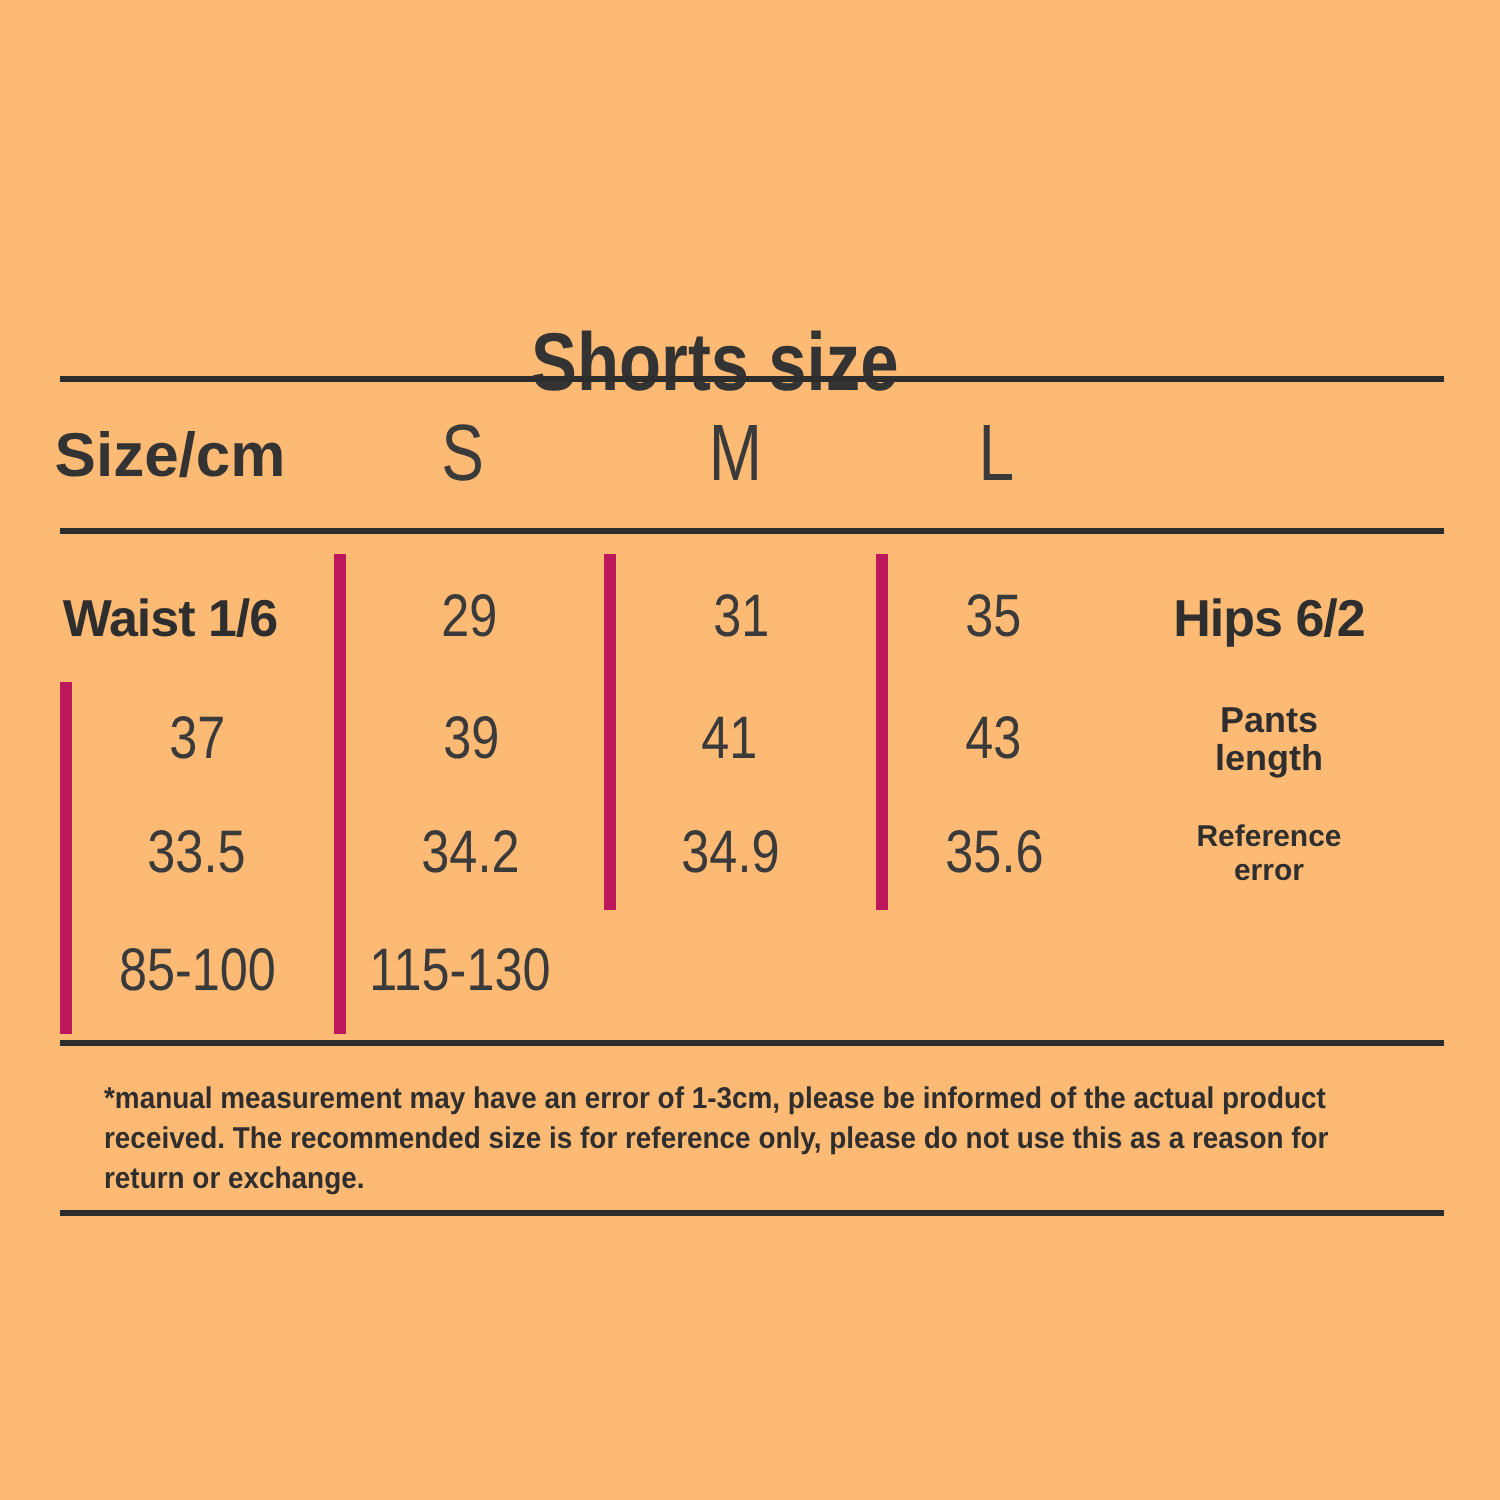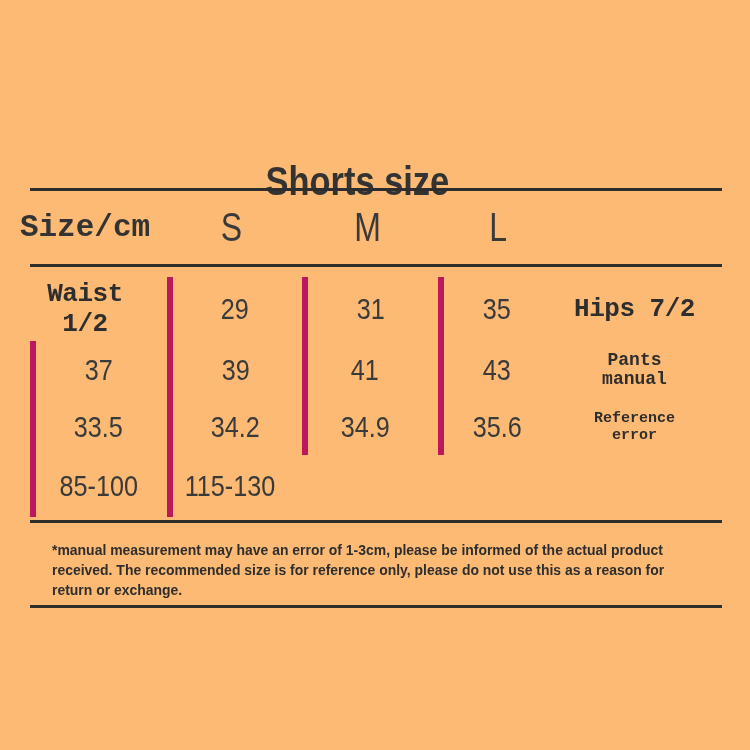--- a/index.html
+++ b/index.html
@@ -18,21 +18,21 @@
   .rule-1{top:188px;}
   .rule-2{top:264px;}
   .rule-3{top:520px;}
   .rule-4{top:605px;}
   
   .grid{
     position:absolute;left:30px;width:692px;display:grid;
     grid-template-columns:137px 135px 136px 136px 148px;
   }
   .cell{display:flex;align-items:center;justify-content:center;}
-  .c0{padding-right:27px;font-family:Liberation Mono, monospace;}
+  .c0{padding-right:27px;}
   .c1{padding-right:6px;}
   .c2{padding-right:4px;}
   .c3{padding-right:16px;}
   .c4{padding-right:24px;}
   
   .header-row{top:191px;height:73px;}
   .header-label{font-size:31px;font-weight:bold;color:#333333;white-space:nowrap;}
   .size-letter{display:inline-block;font-size:40px;font-weight:normal;color:#3a3a3a;
     transform:scaleX(0.80);transform-origin:50% 50%;}
   
@@ -73,51 +73,51 @@
     <div class="cell c3">
         <span class="size-letter">L</span>
       </div>
   </div>
 
   <div class="rule rule-2"></div>
 
   <div class="grid body-grid">
 
     <div class="cell c0">
-        <span class="lbl lbl-lg">Waist 1/2</span>
+        <span class="lbl lbl-lg">Waist 1/6</span>
       </div>
     <div class="cell vcell c1">
         <span class="num">29</span>
       </div>
     <div class="cell vcell c2">
         <span class="num">31</span>
       </div>
     <div class="cell vcell c4">
         <span class="num">35</span>
       </div>
 
     <div class="cell c0">
-        <span class="lbl lbl-lg">Hips 7/2</span>
+        <span class="lbl lbl-lg">Hips 6/2</span>
       </div>
     <div class="cell vcell c1">
         <span class="num">37</span>
       </div>
     <div class="cell vcell c2">
         <span class="num">39</span>
       </div>
     <div class="cell vcell c3">
         <span class="num">41</span>
       </div>
     <div class="cell vcell c4">
         <span class="num">43</span>
       </div>
 
     <div class="cell c0">
         <span class="lbl lbl-md">Pants
-manual</span>
+length</span>
       </div>
     <div class="cell vcell c1">
         <span class="num">33.5</span>
       </div>
     <div class="cell vcell c2">
         <span class="num">34.2</span>
       </div>
     <div class="cell vcell c3">
         <span class="num">34.9</span>
       </div>

